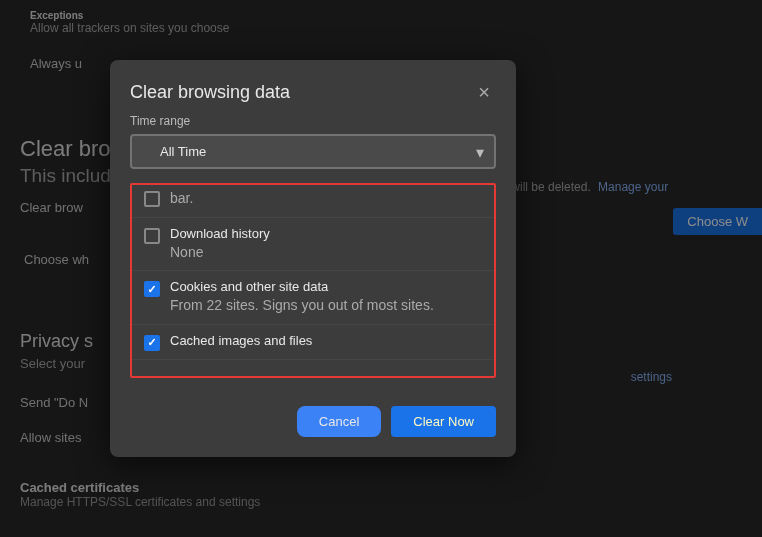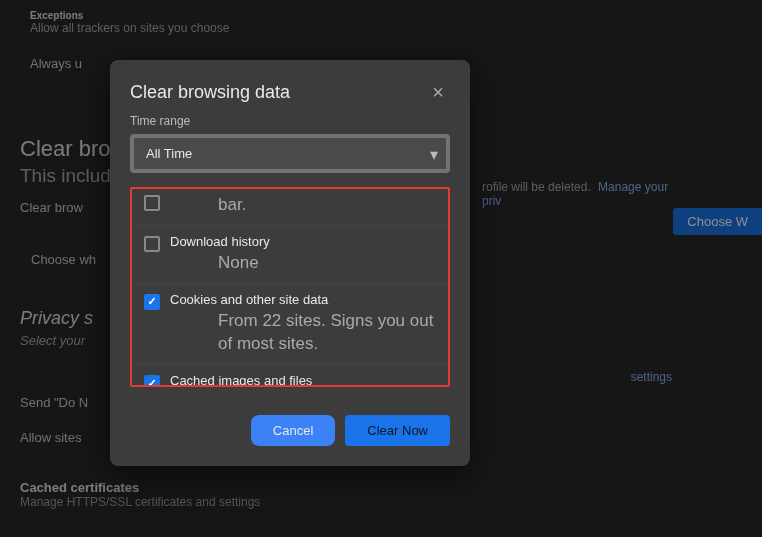--- a/index.html
+++ b/index.html
@@ -67,21 +67,21 @@
       position: absolute;
       inset: 0;
       background: rgba(0,0,0,0.45);
     }
 
     
     .dialog {
       position: absolute;
       top: 60px;
       left: 110px;
-      width: 360px;
+      width: 406px;
       background: #3c3c3c;
       border-radius: 8px;
       box-shadow: 0 8px 32px rgba(0,0,0,0.6);
       padding: 0;
       overflow: hidden;
     }
 
     .dialog-header {
       display: flex;
       justify-content: space-between;
@@ -111,23 +111,23 @@
     }
 
     .time-range-label {
       font-size: 12px;
       color: #bbb;
       margin-bottom: 6px;
     }
 
     .time-range-select {
       width: 100%;
-      padding: 8px 12px;
+      padding: 8px 28px;
       background: #4a4a4a;
-      border: 4px solid #737373;
+      border: 2px solid #737373;
       border-radius: 4px;
       color: #e8e8e8;
       font-size: 13px;
       appearance: none;
       cursor: pointer;
       position: relative;
     }
 
     .select-wrapper {
       position: relative;
@@ -206,24 +206,23 @@
     }
 
     .item-title {
       font-size: 13px;
       font-weight: 500;
       color: #e8e8e8;
       margin-bottom: 2px;
     }
 
     .item-desc {
-      font-size: 17px;
+      font-size: 14px;
       color: #aaa;
       line-height: 1.4;
-      margin-left: 48px;
     }
 
     
     .item-row-partial {
       padding: 4px 12px 8px 12px;
       display: flex;
       align-items: flex-start;
       gap: 10px;
       border-bottom: 1px solid rgba(255,255,255,0.05);
     }
@@ -243,21 +242,21 @@
       color: #e8e8e8;
       font-size: 13px;
       cursor: pointer;
     }
 
     .clear-btn {
       padding: 8px 22px;
       background: #1a73e8;
       border: none;
       border-radius: 4px;
-      color: #0f172a;
+      color: #fef9c3;
       font-size: 13px;
       cursor: pointer;
     }
   </style>
 </head>
 <body>
 
 <div class="bg-page">
 
   <div style="position:absolute; top:10px; left:30px;">
@@ -274,32 +273,32 @@
   </div>
 
   <div style="position:absolute; top:165px; left:20px; font-size:19px; color:#aaa;">
     <span>This includ</span>
   </div>
 
   <div style="position:absolute; top:200px; left:20px; font-size:13px; color:#ccc;">
     <span>Clear brow</span>
   </div>
 
-  <div style="position:absolute; top:252px; left:31px; font-size:13px; color:#ccc;">
+  <div style="position:absolute; top:252px; left:24px; font-size:13px; color:#ccc;">
     <span>Choose wh</span>
   </div>
 
   <div style="position:absolute; top:180px; right:80px; font-size:12px; color:#aaa; max-width:200px;">
     <span>rofile will be deleted.</span>
     <a class="bg-settings-link" href="#" style="margin-left:4px;">Manage your priv</a>
   </div>
 
   <button class="bg-choose-btn" style="position:absolute; top:208px; right:0; border-radius:3px 0 0 3px;">Choose W</button>
 
-  <div style="position:absolute; top:308px; left:20px;font-style:italic;">
+  <div style="position:absolute; top:331px; left:20px;">
     <div style="font-size:18px; font-weight:500; color:#e0e0e0;">Privacy s</div>
     <div style="font-size:13px; color:#aaa; margin-top:4px;">Select your</div>
   </div>
 
   <div style="position:absolute; top:395px; left:20px; font-size:13px; color:#ccc;">
     <span>Send "Do N</span>
   </div>
 
   <div style="position:absolute; top:430px; left:20px; font-size:13px; color:#ccc;">
     <span>Allow sites</span>

